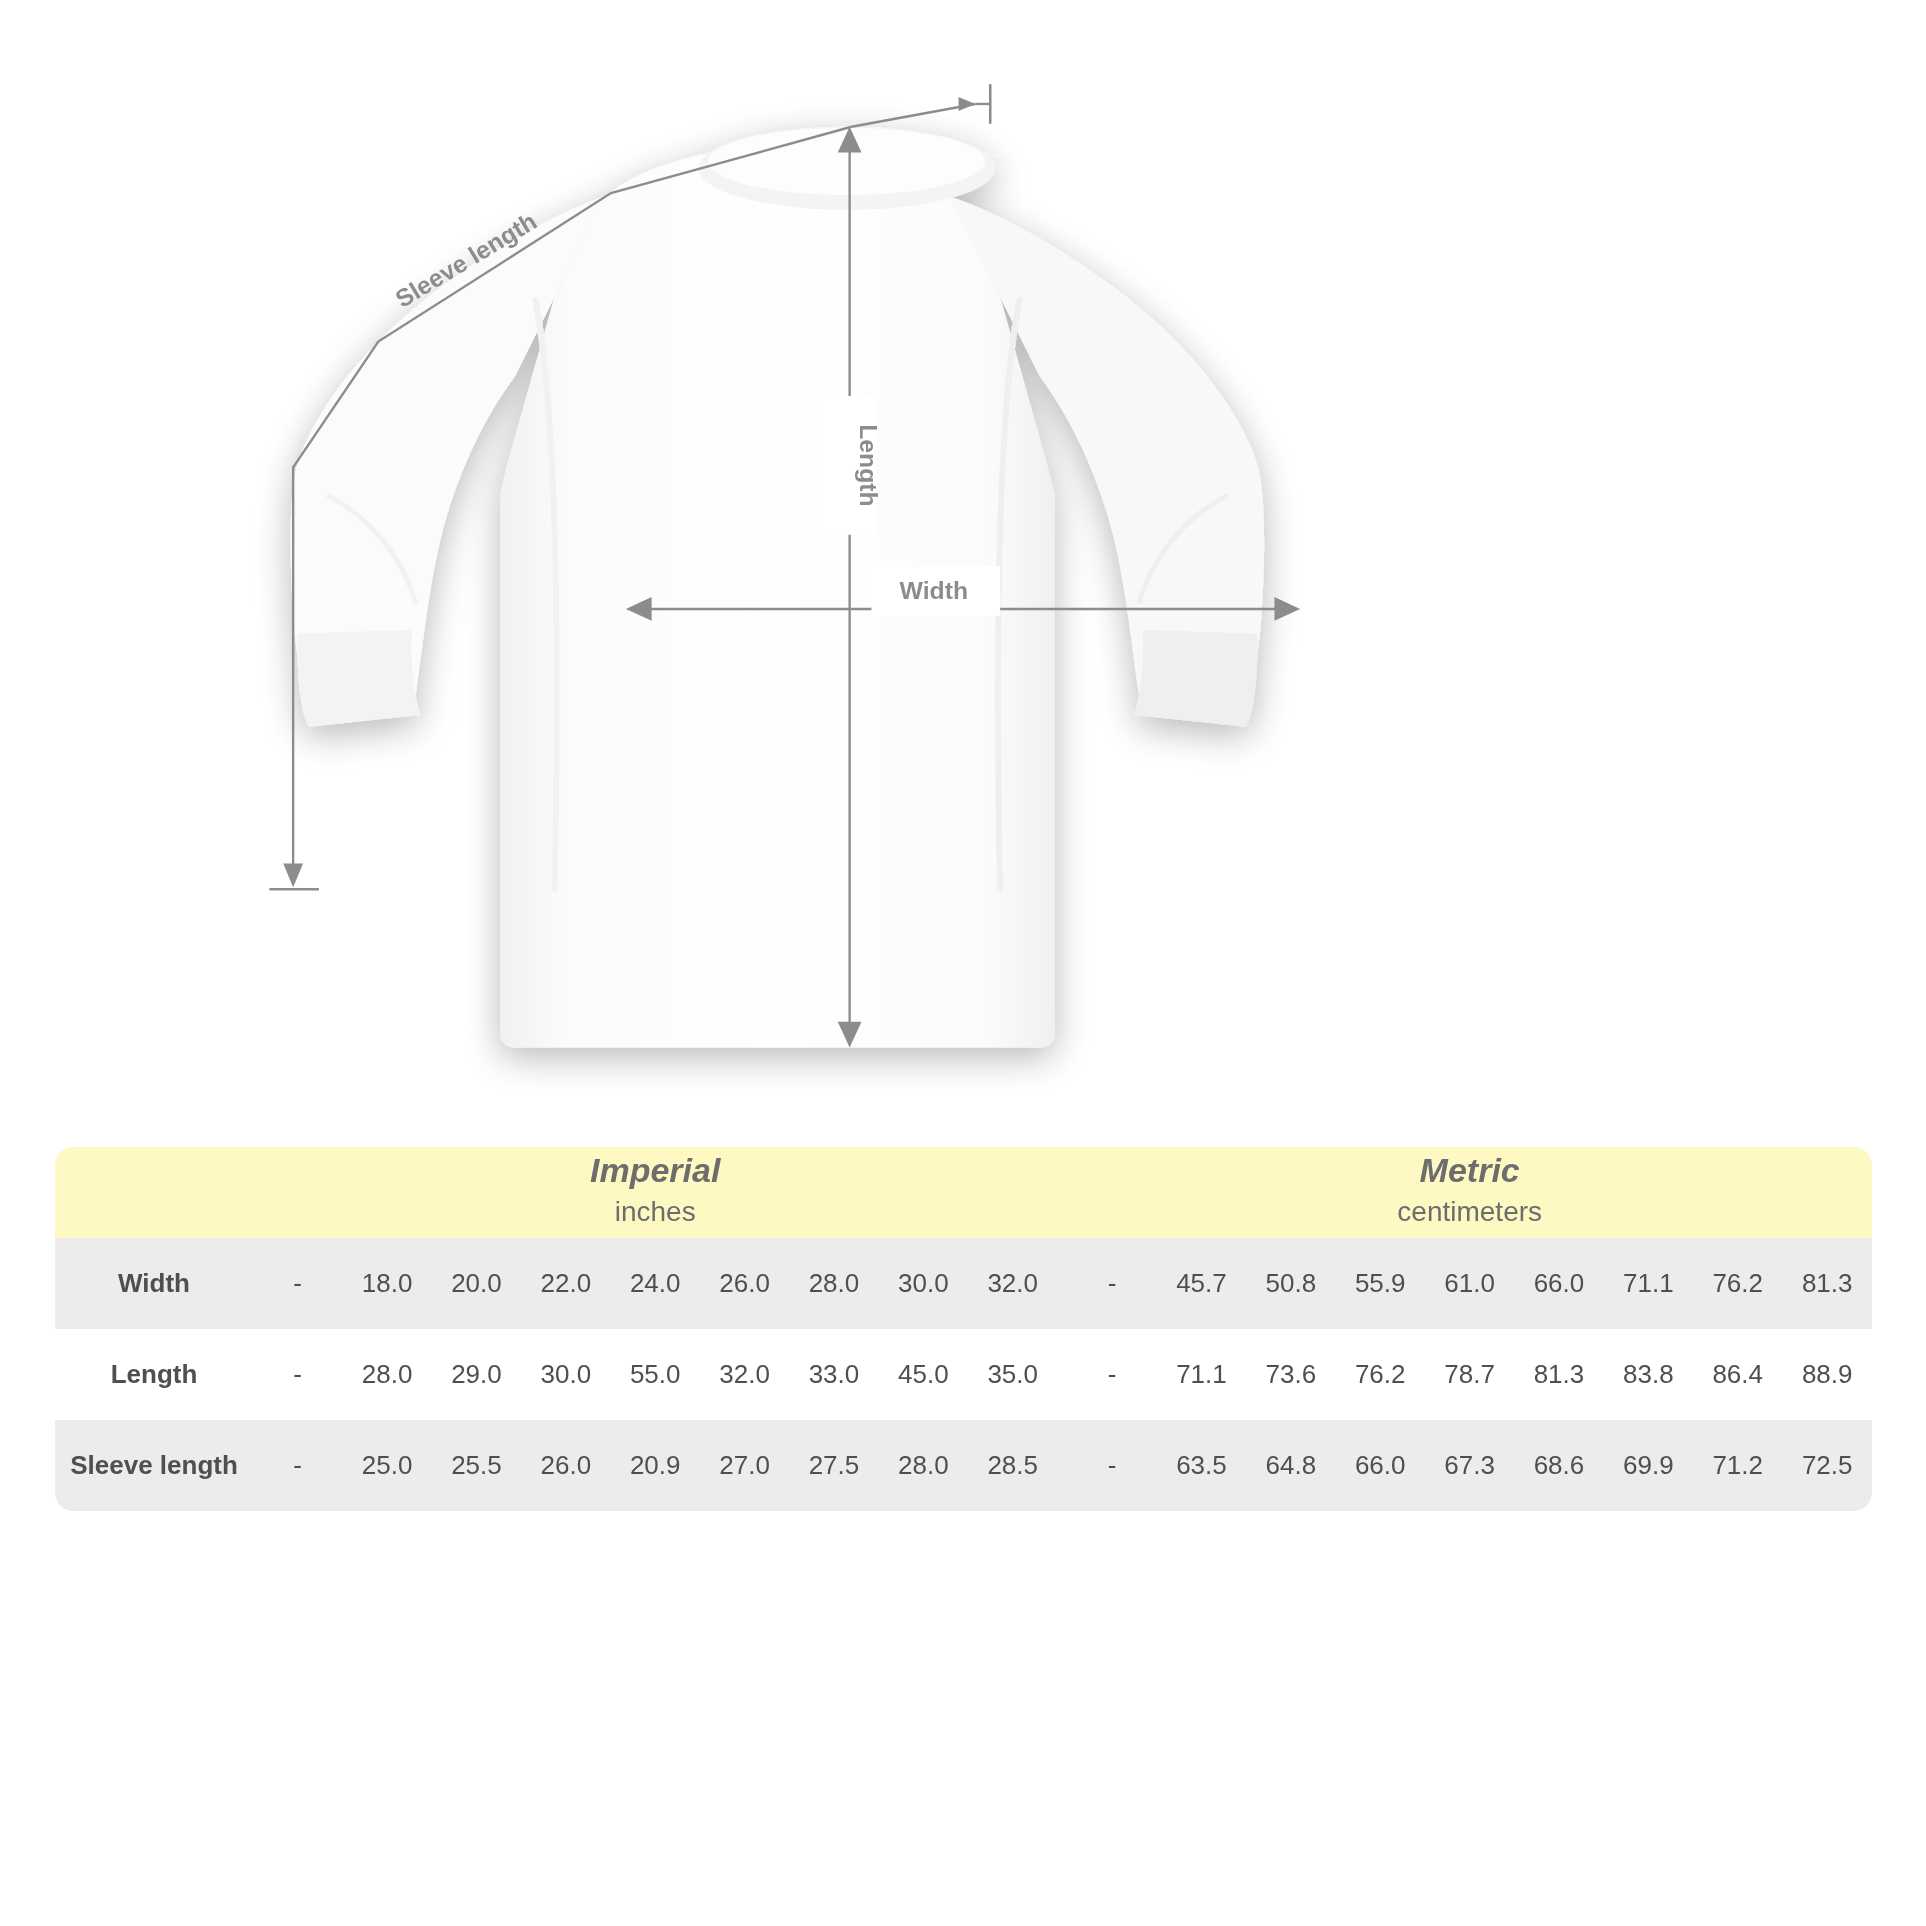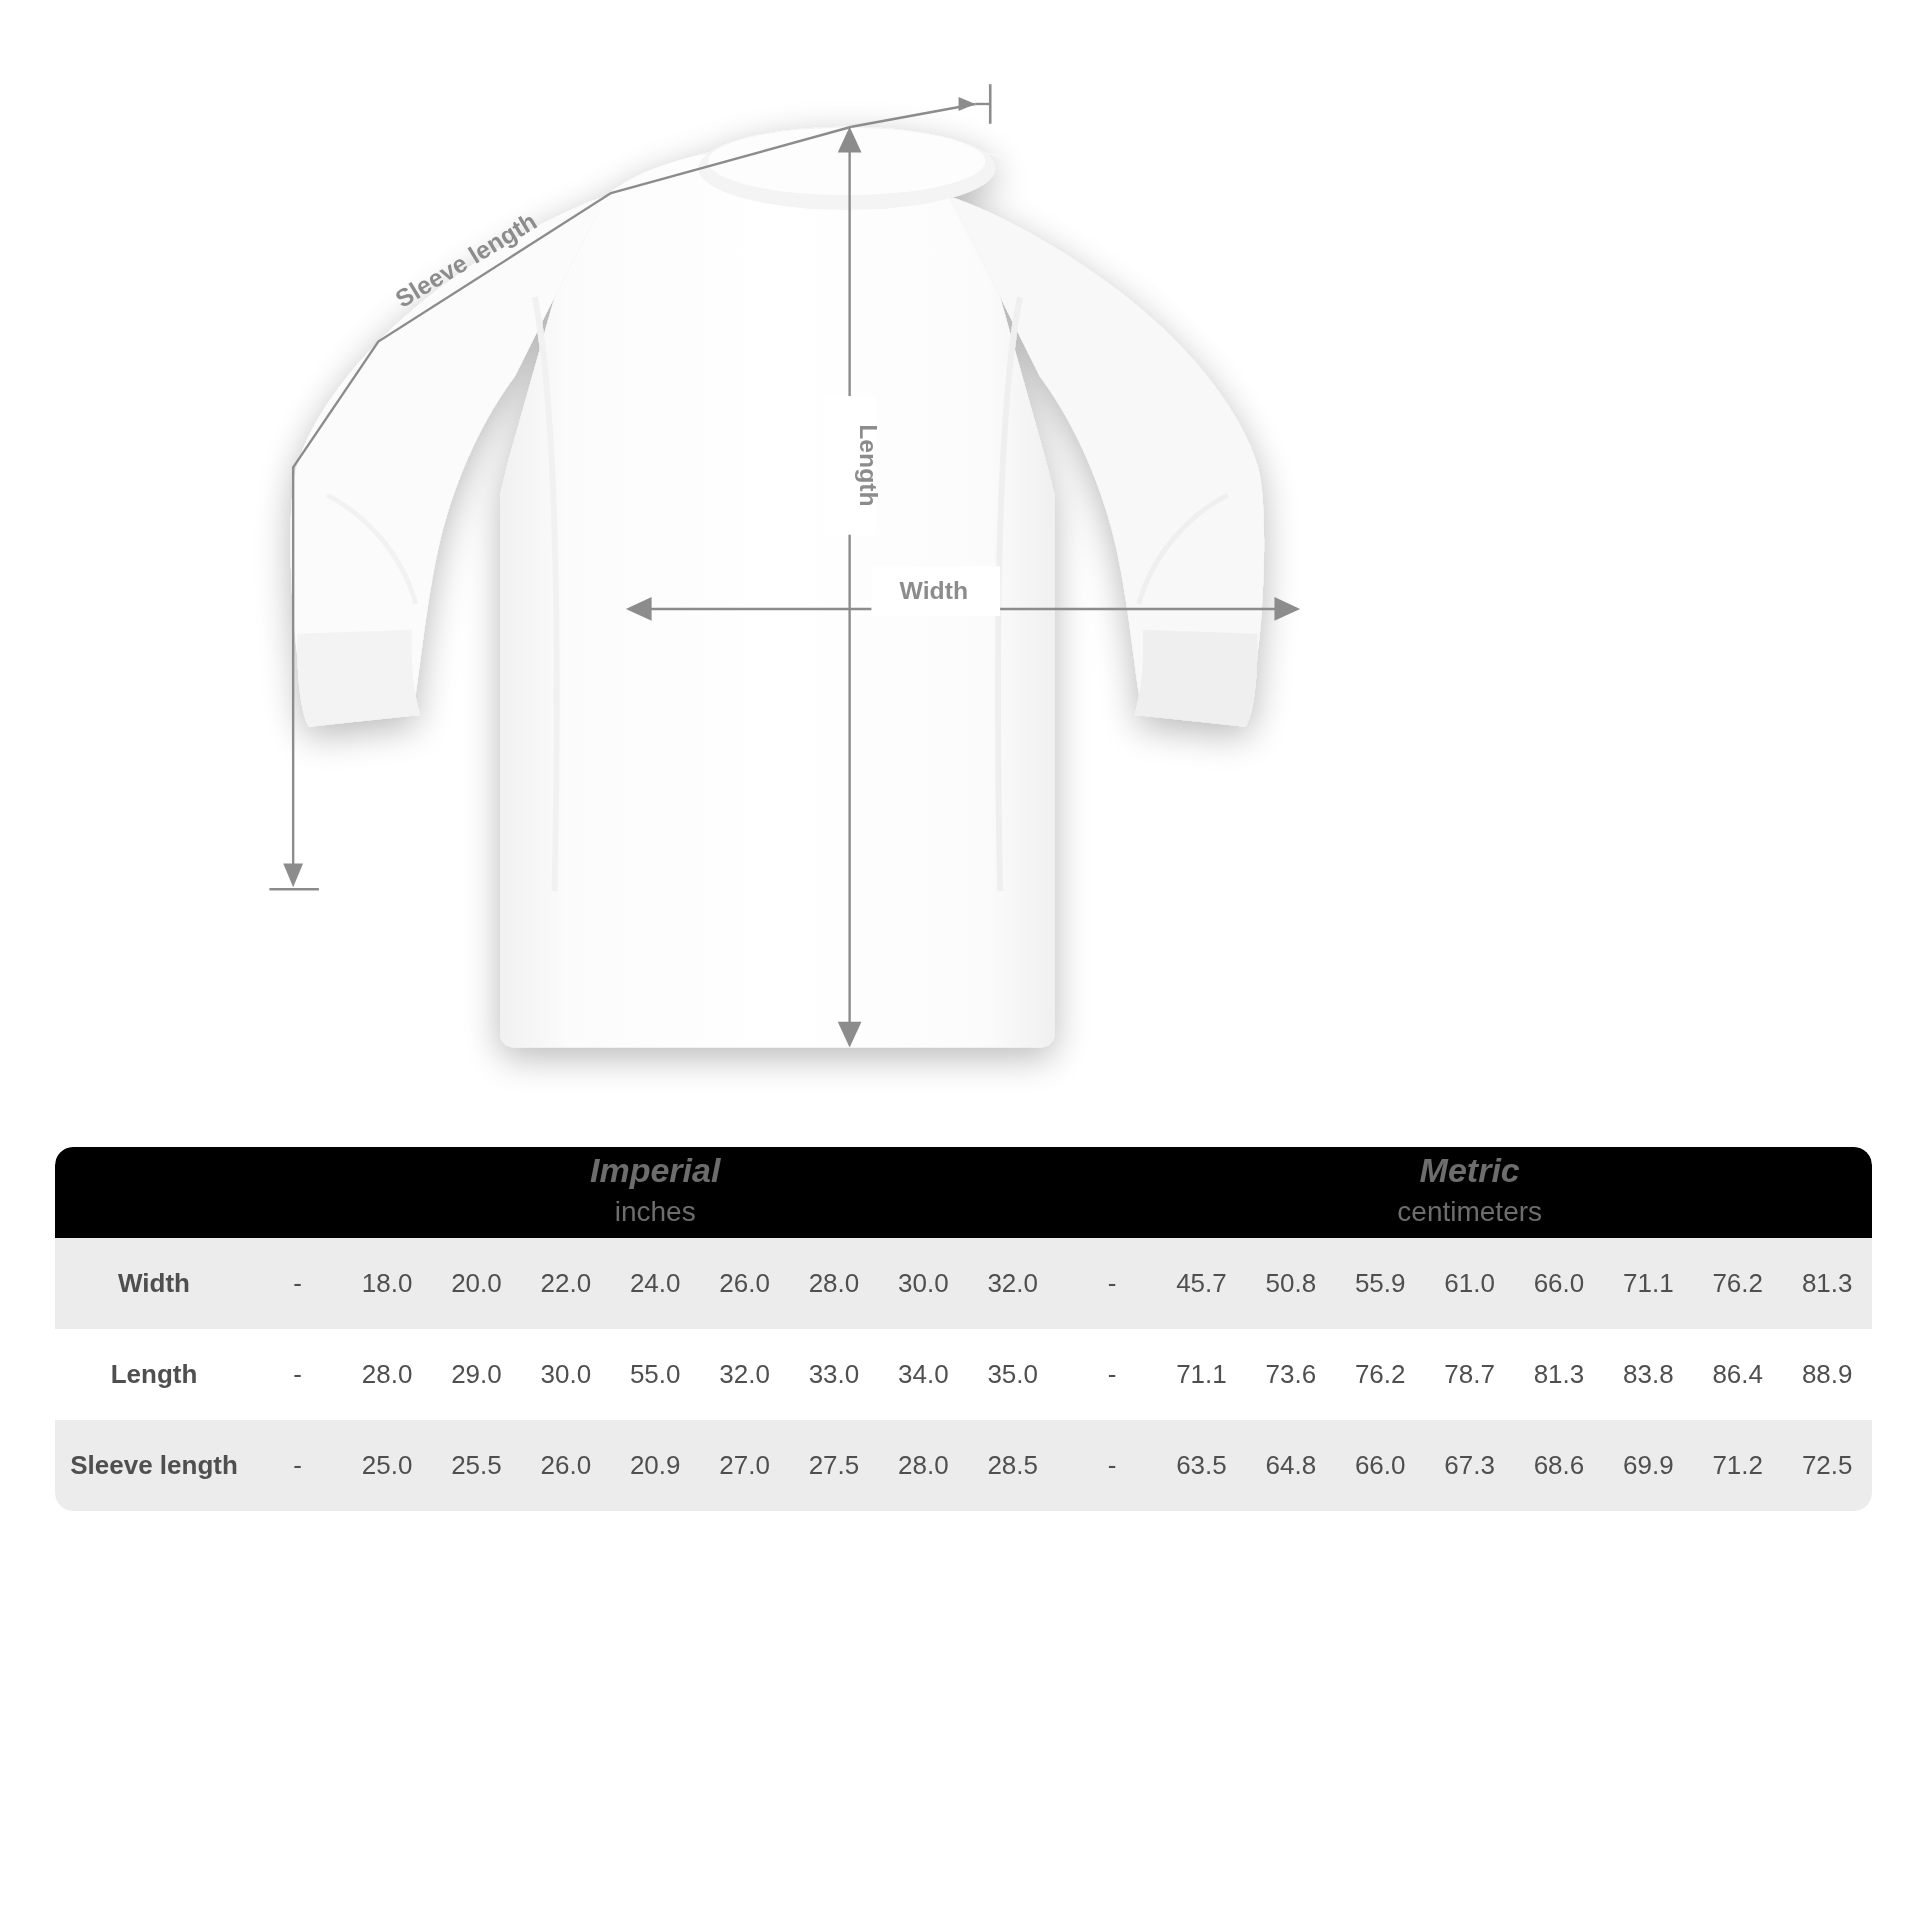--- a/index.html
+++ b/index.html
@@ -61,21 +61,21 @@
   table.size-table td, table.size-table th {
     text-align: center;
     font-size: 26px;
     color: #4f4f4f;
     padding: 0;
     height: 91px;
     vertical-align: middle;
   }
   
   .unit-row td {
-    background: #000000;
+    background: #fef9c3;
     height: 147px;
   }
   .unit-name {
     font-size: 34px;
     font-weight: bold;
     font-style: italic;
     color: #6d6d6d;
     line-height: 1.15;
   }
   .unit-sub {
@@ -286,21 +286,21 @@
 
       <tr class="plain">
         <td class="row-label">Length</td>
         <td>-</td>
         <td>28.0</td>
         <td>29.0</td>
         <td>30.0</td>
         <td>55.0</td>
         <td>32.0</td>
         <td>33.0</td>
-        <td>34.0</td>
+        <td>45.0</td>
         <td>35.0</td>
         <td class="sep"></td>
         <td>-</td>
         <td>71.1</td>
         <td>73.6</td>
         <td>76.2</td>
         <td>78.7</td>
         <td>81.3</td>
         <td>83.8</td>
         <td>86.4</td>

